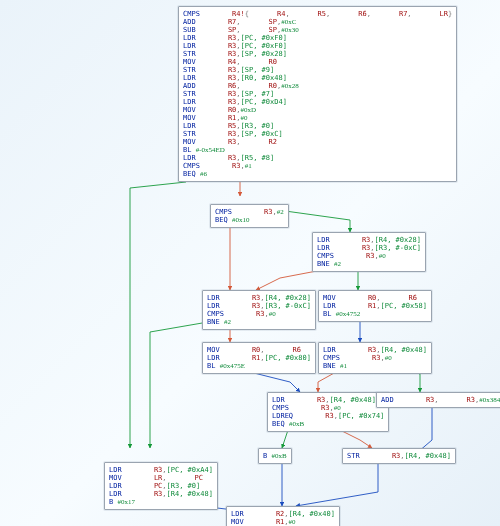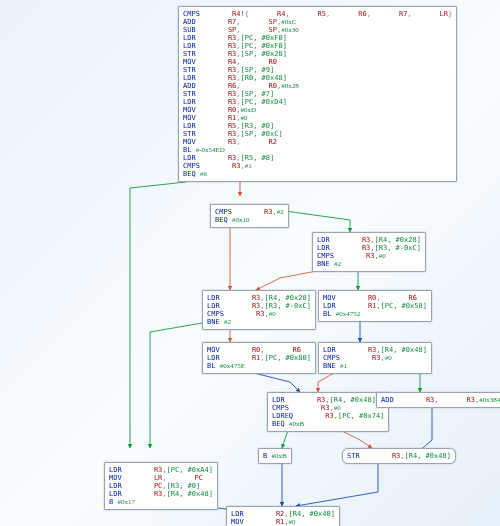--- a/index.html
+++ b/index.html
@@ -109,21 +109,21 @@
       </div>
       <div class="node" style="left: 267px; top: 392px;">
         <span class="ln"><span class="mn">LDR</span>  <span class="rg">R3</span><span class="sq">,</span><span class="mm">[R4, #0x48]</span></span>
         <span class="ln"><span class="mn">CMPS</span>  <span class="rg">R3</span><span class="sq">,</span><span class="im">#0</span></span>
         <span class="ln"><span class="mn">LDREQ</span>  <span class="rg">R3</span><span class="sq">,</span><span class="mm">[PC, #0x74]</span></span>
         <span class="ln"><span class="mn">BEQ</span>  <span class="im">#0xB</span></span>
       </div>
       <div class="node" style="left: 376px; top: 392px;">
         <span class="ln"><span class="mn">ADD</span>  <span class="rg">R3</span><span class="sq">,</span><span class="rg">R3</span><span class="sq">,</span><span class="im">#0x38400</span></span>
       </div>
-      <div class="node" style="left: 342px; top: 448px; border-radius: 6px;">
+      <div class="node" style="left: 342px; top: 448px;">
         <span class="ln"><span class="mn">STR</span>  <span class="rg">R3</span><span class="sq">,</span><span class="mm">[R4, #0x48]</span></span>
       </div>
       <div class="node" style="left: 258px; top: 448px;">
         <span class="ln"><span class="mn">B</span>  <span class="im">#0xB</span></span>
       </div>
       <div class="node" style="left: 104px; top: 462px;">
         <span class="ln"><span class="mn">LDR</span>  <span class="rg">R3</span><span class="sq">,</span><span class="mm">[PC, #0xA4]</span></span>
         <span class="ln"><span class="mn">MOV</span>  <span class="rg">LR</span><span class="sq">,</span><span class="rg">PC</span></span>
         <span class="ln"><span class="mn">LDR</span>  <span class="rg">PC</span><span class="sq">,</span><span class="mm">[R3, #0]</span></span>
         <span class="ln"><span class="mn">LDR</span>  <span class="rg">R3</span><span class="sq">,</span><span class="mm">[R4, #0x48]</span></span>

